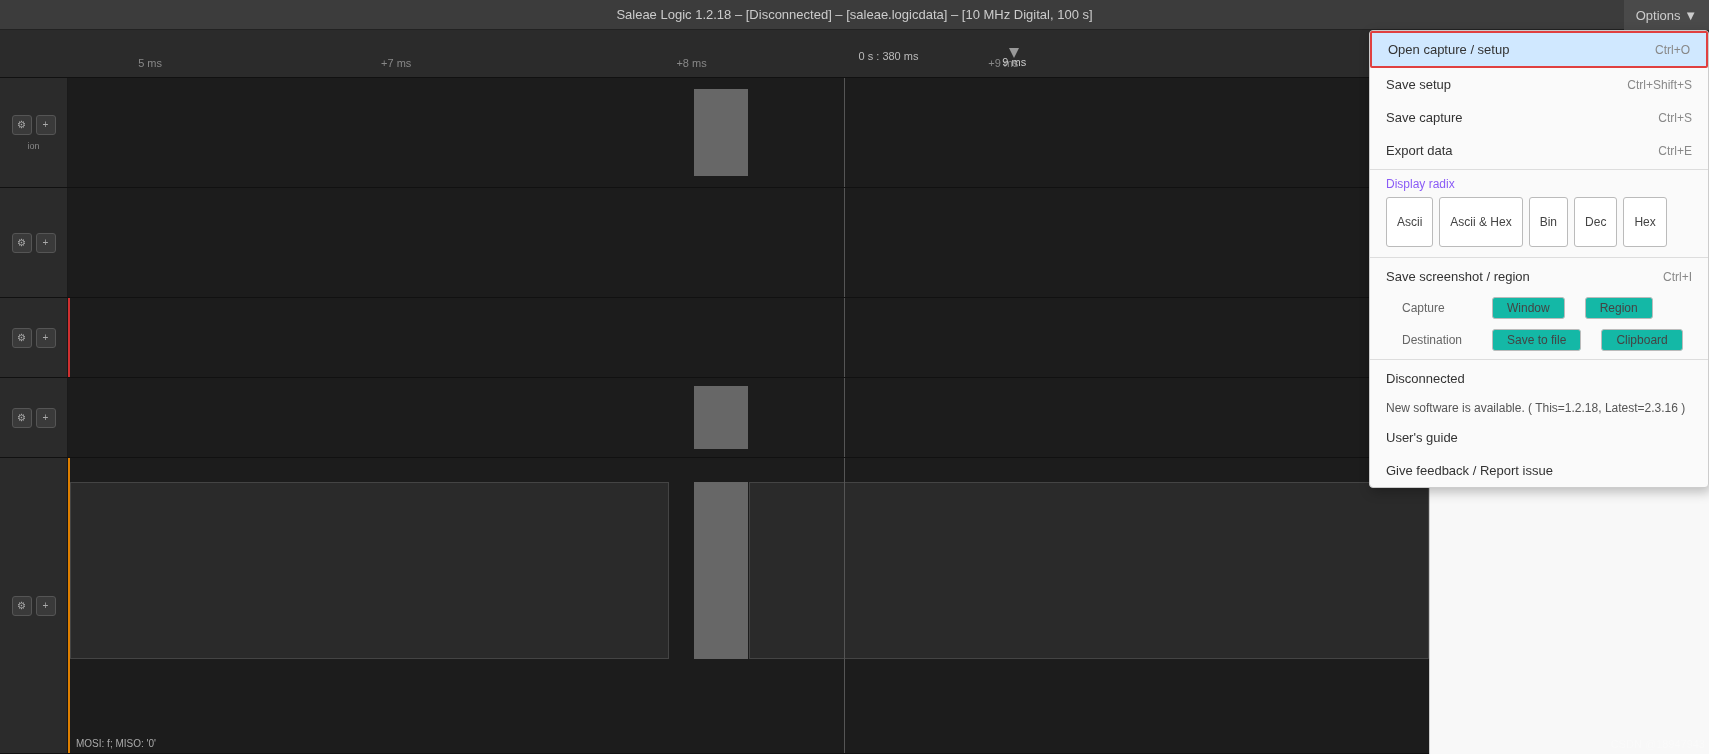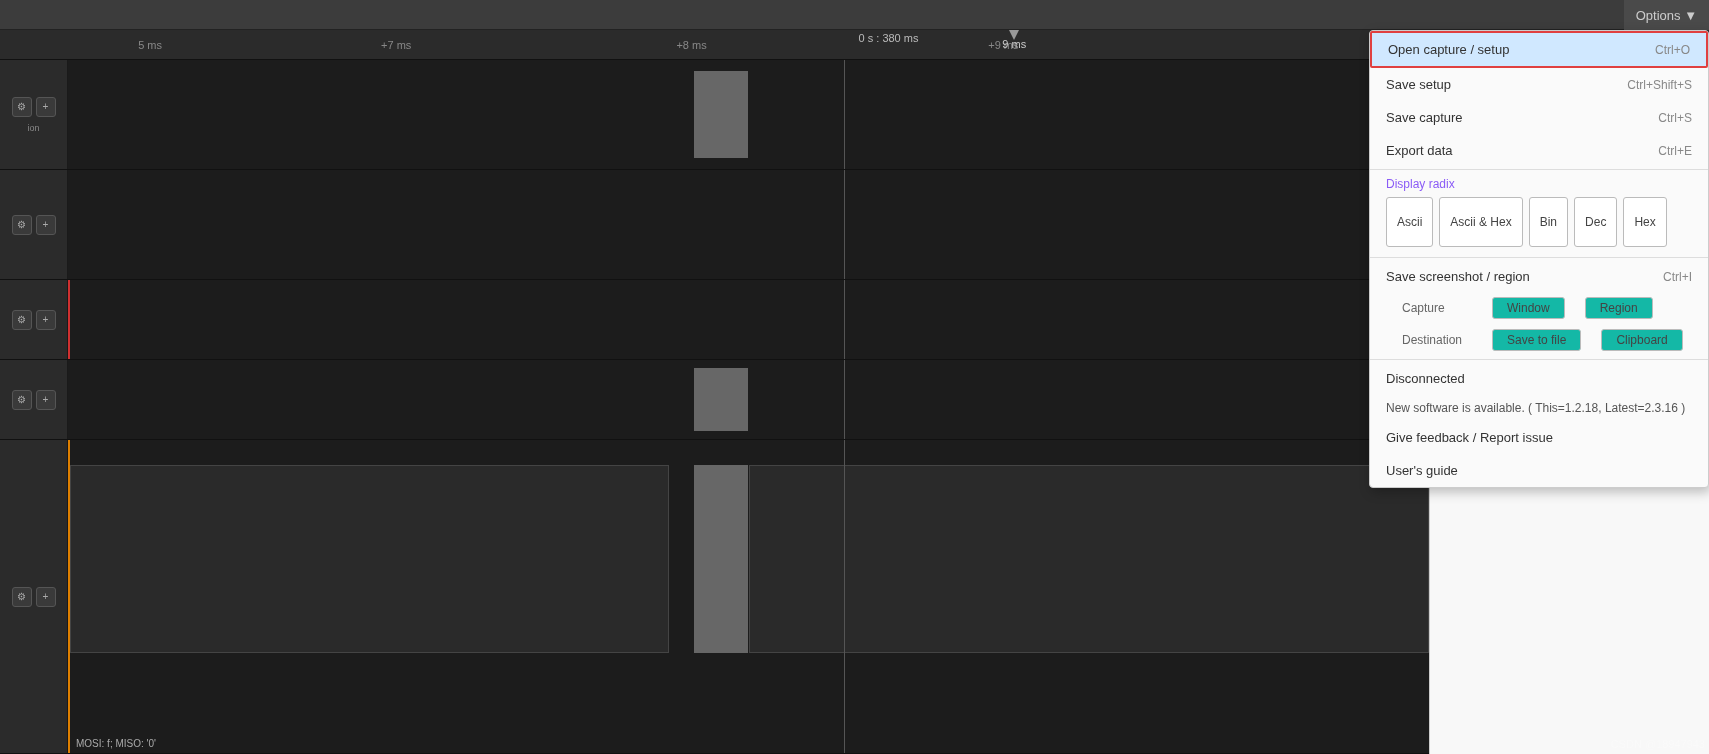--- a/index.html
+++ b/index.html
@@ -155,20 +155,21 @@
     }
 
     .ruler-row {
       height: 30px;
       background: #2b2b2b;
       border-bottom: 1px solid #111;
       display: flex;
       align-items: center;
       position: relative;
       flex-shrink: 0;
+      margin-top: 18px;
     }
     .ruler-spacer { width: 68px; flex-shrink: 0; }
     .ruler-ticks {
       flex: 1;
       position: relative;
       height: 100%;
       display: flex;
       align-items: center;
     }
     .tick {
@@ -207,20 +208,21 @@
       bottom: 0;
       overflow: hidden;
     }
   </style>
 </head>
 <body>
 
 <div id="app-wrapper" style="position:relative; width:1709px; height:754px; overflow:hidden;">
 
   <div id="title-bar">
+    <span>Saleae Logic 1.2.18 – [Disconnected] – [saleae.logicdata] – [10 MHz Digital, 100 s]</span>
     <button id="options-btn">Options ▼</button>
   </div>
 
   <div style="position:absolute; top:30px; left:0; right:0; bottom:0; display:flex; flex-direction:column;">
 
     <div class="ruler-row">
       <div class="ruler-spacer"></div>
       <div class="ruler-ticks">
 
         <span class="tick" style="left:5%;">5 ms</span>
@@ -413,22 +415,22 @@
 
     <div class="menu-item">
       <span>Disconnected</span>
     </div>
 
     <div class="menu-note">
       <span>New software is available. ( This=1.2.18, Latest=2.3.16 )</span>
     </div>
 
     <div class="menu-item">
+      <span>User's guide</span>
+    </div>
+
+    <div class="menu-item">
       <span>Give feedback / Report issue</span>
-    </div>
-
-    <div class="menu-item">
-      <span>User's guide</span>
     </div>
   </div>
 
   <div class="watermark">CSDN @18947943</div>
 </div>
 
 </body></html>

